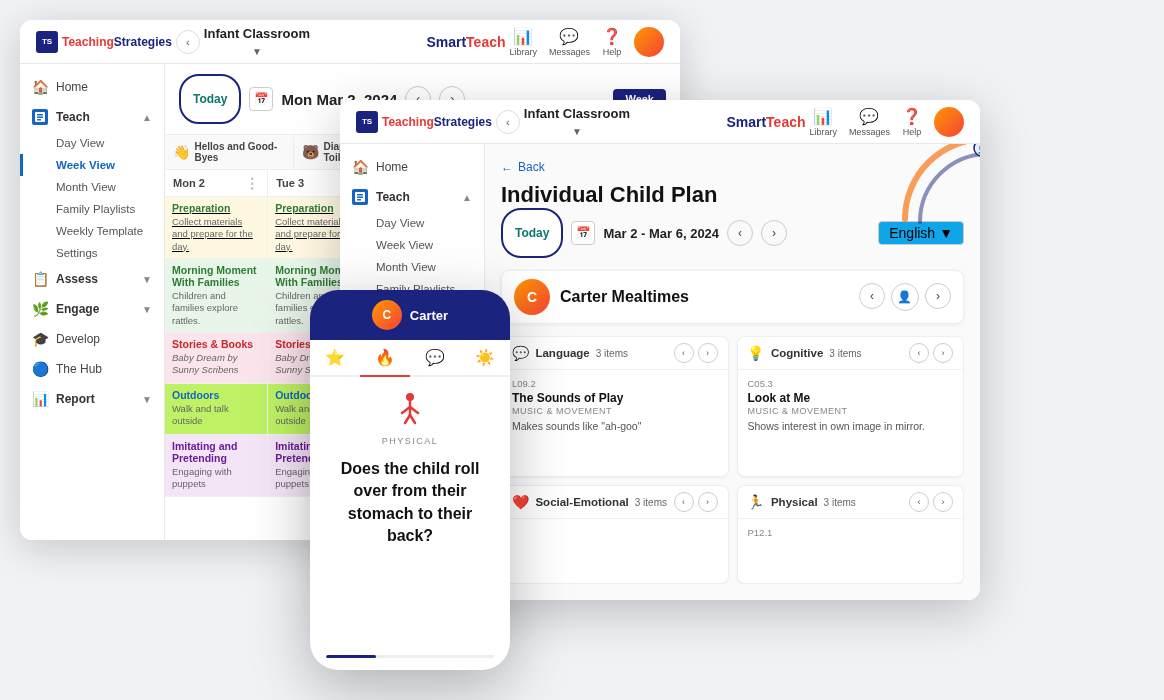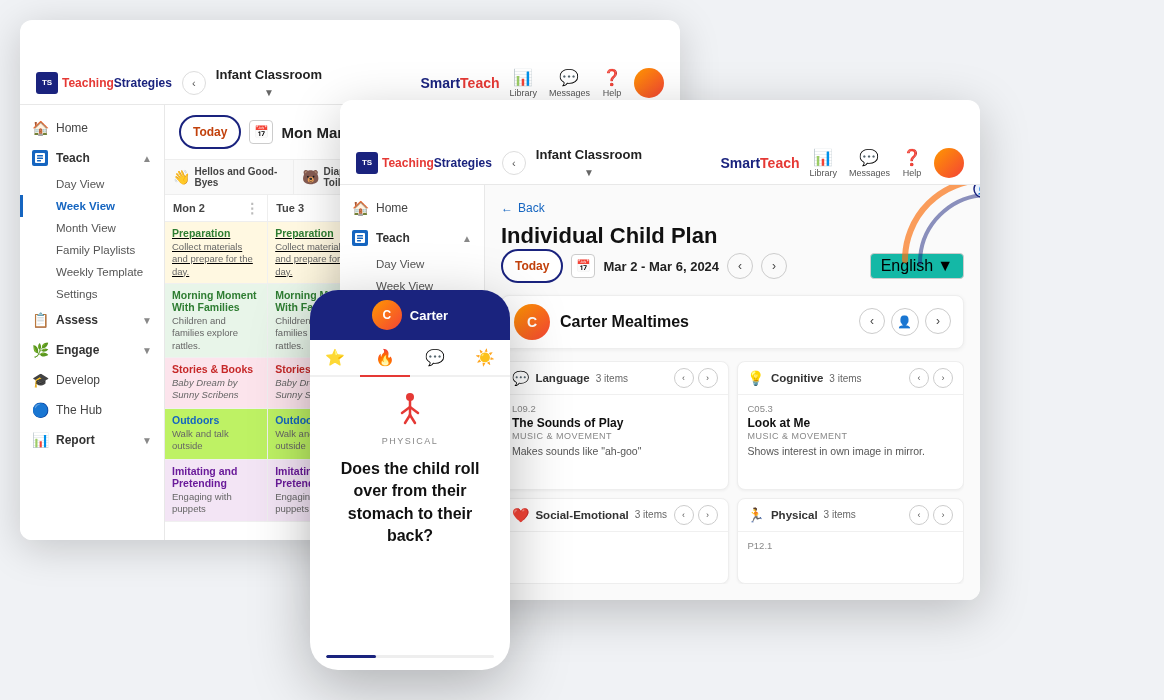--- a/index.html
+++ b/index.html
@@ -27,22 +27,21 @@
       flex-direction: column;
     }
 
     .window-header {
       display: flex;
       align-items: center;
       padding: 0 16px;
       height: 44px;
       background: #fff;
       border-bottom: 1px solid #e8e8e8;
-      gap: 10px;
-      margin-top: 41px;
+      gap: 4px;
     }
 
     .ts-logo {
       display: flex;
       align-items: center;
       gap: 4px;
       font-size: 13px;
       font-weight: 700;
     }
     .ts-logo-box {
@@ -189,24 +188,24 @@
       display: flex;
       align-items: center;
       padding: 10px 14px;
       gap: 8px;
       border-bottom: 1px solid #eee;
     }
 
     .today-btn {
       border: 2px solid #1a237e;
       border-radius: 20px;
-      padding: 8px 12px;
+      padding: 16px 12px;
       font-size: 12px;
       font-weight: 600;
-      color: #c2410c;
+      color: #0f766e;
       cursor: pointer;
       background: #fff;
     }
 
     .cal-nav {
       width: 26px;
       height: 26px;
       border-radius: 50%;
       border: 1px solid #ccc;
       display: flex;
@@ -382,22 +381,22 @@
       font-size: 13px;
       font-weight: 700;
       color: #222;
     }
 
     .lang-btn {
       margin-left: auto;
       border: 1px solid #ccc;
       border-radius: 4px;
       padding: 3px 10px;
-      font-size: 16px;
-      background: #14b8a6;
+      font-size: 14px;
+      background: #0ea5e9;
       cursor: pointer;
       display: flex;
       align-items: center;
       gap: 4px;
     }
 
     
     .child-row {
       display: flex;
       align-items: center;

